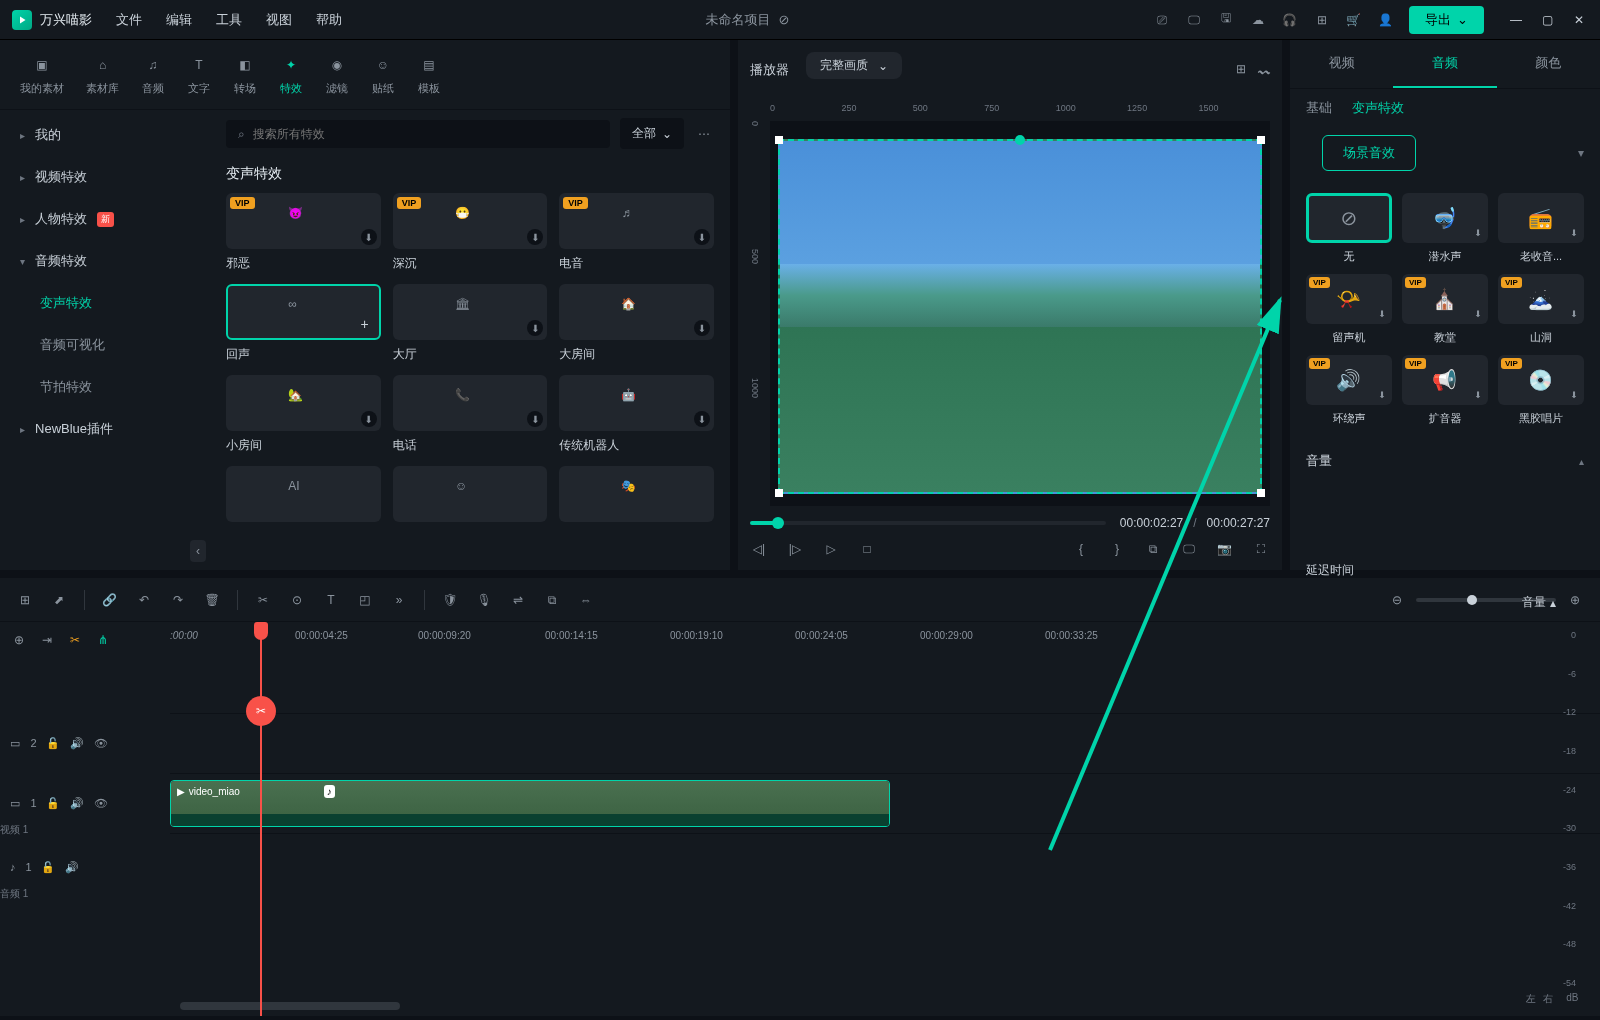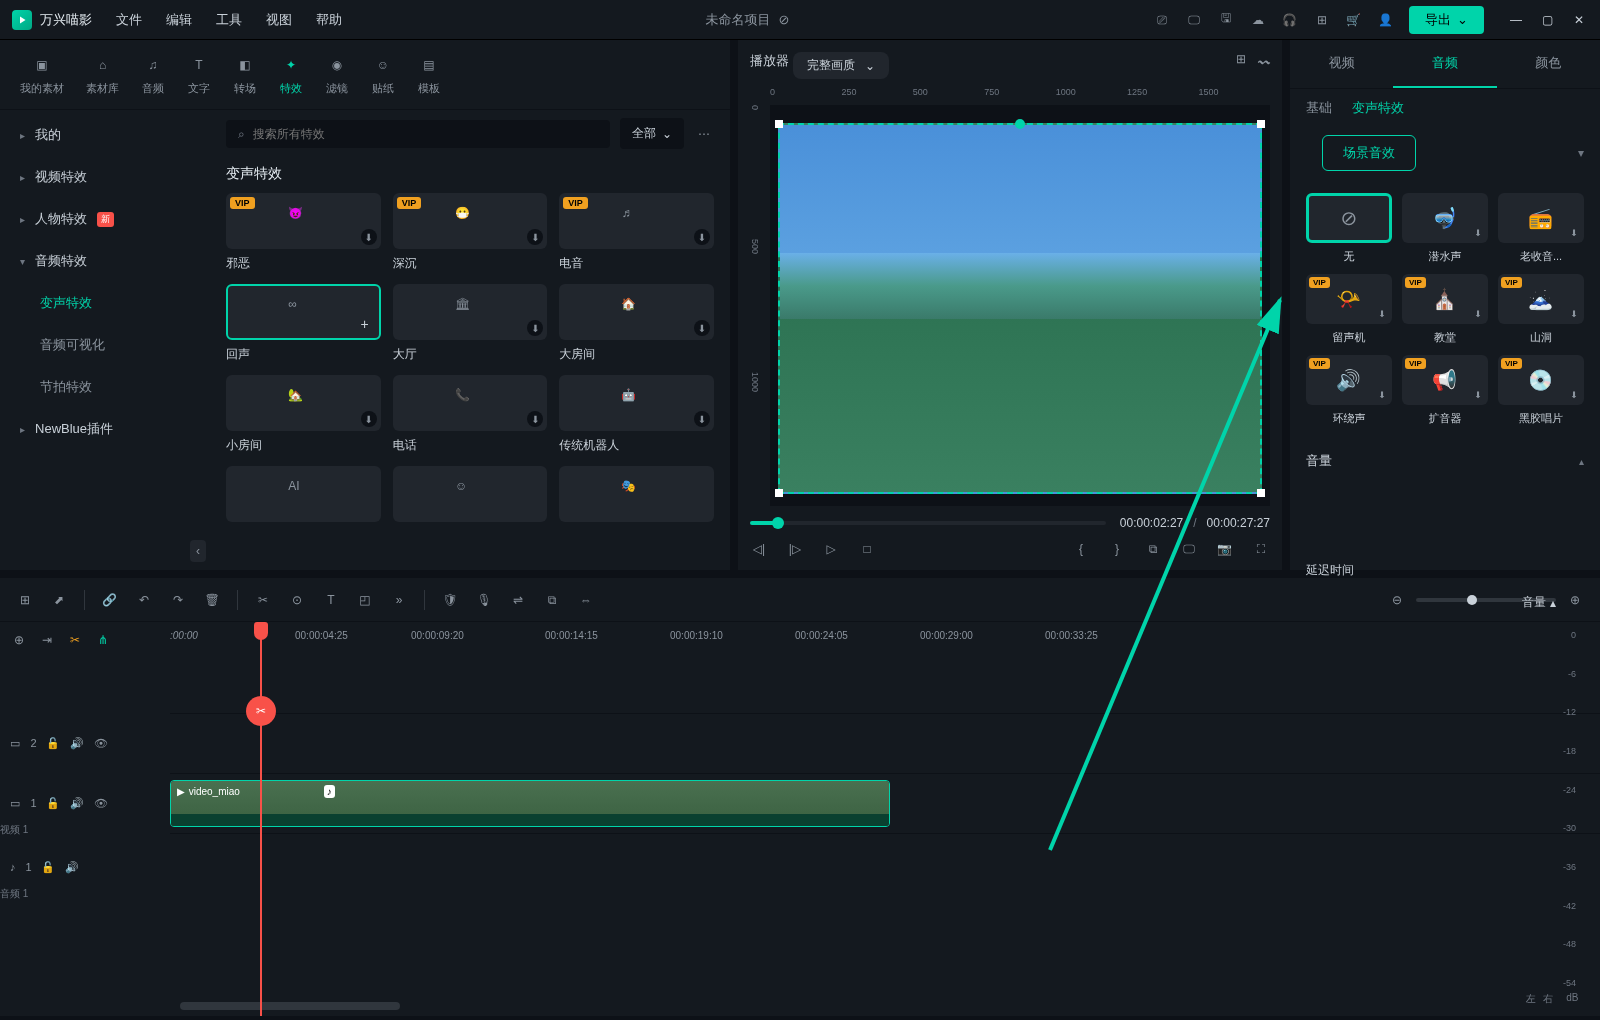--- a/index.html
+++ b/index.html
@@ -41,21 +41,21 @@
 .grid{display:grid;grid-template-columns:repeat(3,1fr);gap:12px}
 .effect-card{display:flex;flex-direction:column;gap:6px}
 .effect-thumb{height:56px;background:#21262d;border-radius:6px;position:relative;display:flex;align-items:center;justify-content:center;cursor:pointer}
 .effect-thumb.selected{border:2px solid #00d4aa}
 .effect-thumb .vip{position:absolute;top:4px;left:4px;background:#f0a020;color:#000;font-size:9px;padding:1px 5px;border-radius:3px;font-weight:bold}
 .effect-thumb .dl{position:absolute;bottom:4px;right:4px;width:16px;height:16px;background:#0d1117;border-radius:50%;display:flex;align-items:center;justify-content:center;color:#8b949e;font-size:10px}
 .effect-thumb .add{position:absolute;bottom:6px;right:10px;color:#c9d1d9;font-size:14px}
 .effect-icon{width:30px;height:30px;color:#8b949e}
 .effect-label{color:#c9d1d9;font-size:12px}
 .preview-panel{flex:1;background:#14191f;margin-left:8px;display:flex;flex-direction:column;padding:12px}
-.preview-header{display:flex;align-items:flex-start;gap:4px;margin-bottom:8px}
+.preview-header{display:flex;align-items:flex-end;gap:17px;margin-bottom:24px}
 .preview-label{color:#c9d1d9;font-size:13px}
 .quality-sel{background:#21262d;padding:5px 14px;border-radius:8px;color:#c9d1d9;display:flex;align-items:center;gap:10px;cursor:pointer;font-size:12px}
 .preview-icons{margin-left:auto;display:flex;gap:12px;color:#8b949e}
 .preview-icons span{cursor:pointer}
 .preview-ruler-h{height:18px;display:flex;color:#6e7681;font-size:9px;padding-left:20px}
 .preview-ruler-h span{flex:1}
 .preview-main{flex:1;display:flex}
 .preview-ruler-v{width:20px;display:flex;flex-direction:column;color:#6e7681;font-size:9px}
 .preview-ruler-v span{flex:1;writing-mode:vertical-lr}
 .canvas{flex:1;position:relative;background:#0d1117}
@@ -595,21 +595,21 @@
             <span>🔓</span>
             <span>🔊</span>
           </div>
       </div>
       <div class="tl-track-label">音频 1</div>
     </div>
     <div class="tl-right">
       <div class="tl-ruler" id="tl-ruler">
           <span class="tl-tick" style="left: 0px; font-style: italic;">:00:00</span>
           <span class="tl-tick" style="left: 125px;">00:00:04:25</span>
-          <span class="tl-tick" style="left: 241px;">00:00:09:20</span>
+          <span class="tl-tick" style="left: 248px;">00:00:09:20</span>
           <span class="tl-tick" style="left: 375px;">00:00:14:15</span>
           <span class="tl-tick" style="left: 500px;">00:00:19:10</span>
           <span class="tl-tick" style="left: 625px;">00:00:24:05</span>
           <span class="tl-tick" style="left: 750px;">00:00:29:00</span>
           <span class="tl-tick" style="left: 875px;">00:00:33:25</span>
         </div>
       <div class="playhead">
         <div class="playhead-head"></div>
         <div class="playhead-cut">✂</div>
       </div>

